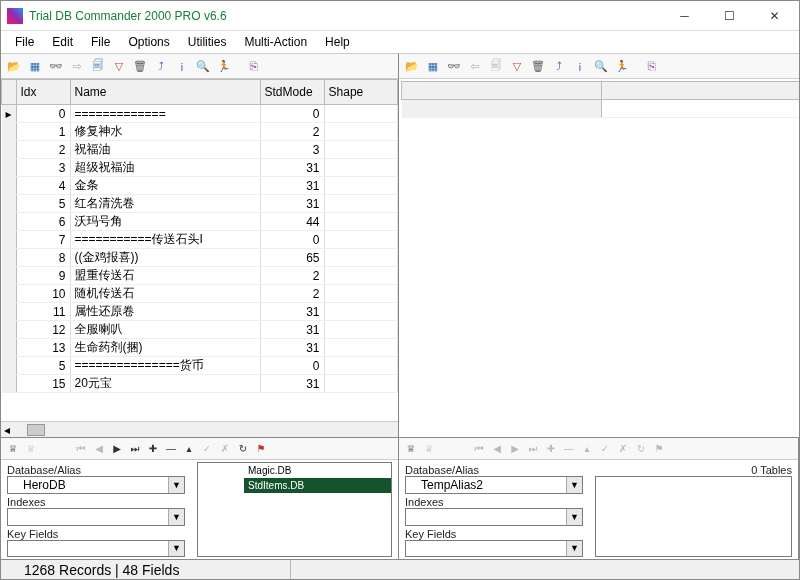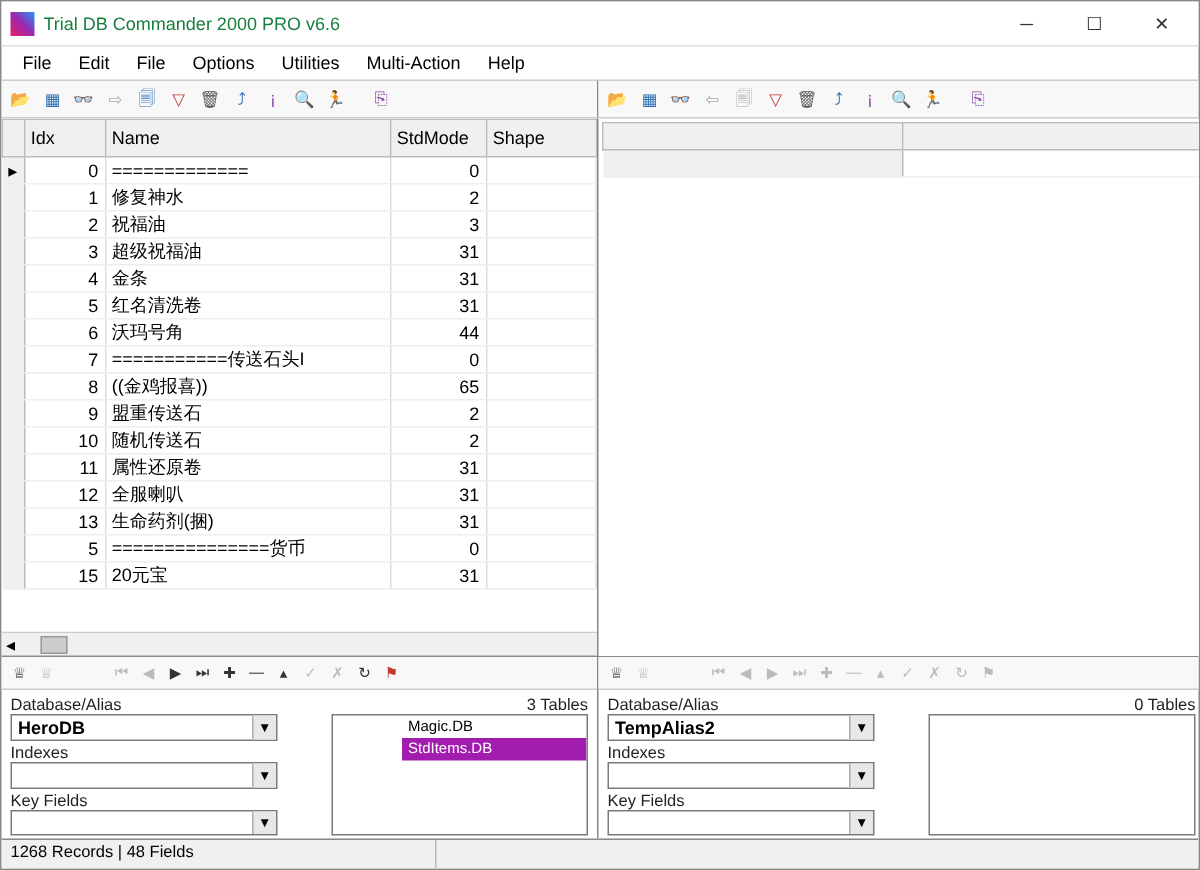--- a/index.html
+++ b/index.html
@@ -25,32 +25,32 @@
 .rowmark { width: 12px; background: #f0f0f0; border-right: 1px solid #bbb !important; }
 .hscroll { height: 16px; background: #f0f0f0; border-top: 1px solid #ccc; display: flex; align-items: center; }
 .hscroll .thumb { width: 18px; height: 12px; background: #ccc; margin-left: 14px; border: 1px solid #999; }
 .bottom { height: 122px; display: flex; border-top: 1px solid #888; }
 .bpanel { display: flex; flex-direction: column; border-right: 1px solid #888; }
 .bpanel.left { width: 398px; }
 .bpanel.right { flex: 1; }
 .navrow { height: 22px; display: flex; align-items: center; padding: 0 4px; gap: 2px; background: #f8f8f8; border-bottom: 1px solid #ccc; }
 .navbtn { width: 16px; height: 16px; display: flex; align-items: center; justify-content: center; font-size: 10px; color: #333; }
 .navbtn.dis { color: #bbb; }
-.dbrow { display: flex; flex: 1; min-height: 0; gap: 24px; }
+.dbrow { display: flex; flex: 1; min-height: 0; }
 .dbcol { width: 190px; padding: 2px 6px; display: flex; flex-direction: column; gap: 0; }
 .dbcol .lbl { font-size: 11px; color: #222; margin-top: 2px; }
 .dbcol .lblr { font-size: 11px; color: #222; text-align: right; margin-top: 2px; }
 .combo { display: flex; border: 1px solid #7a7a7a; height: 20px; background: #fff; }
-.combo .val { flex: 1; padding: 1px 4px; font-weight: bold; }
+.combo .val { flex: 1; padding: 1px 4px; font-weight: normal; margin-left: 11px; }
 .combo .arr { width: 16px; background: #e8e8e8; display: flex; align-items: center; justify-content: center; border-left: 1px solid #aaa; font-size: 9px; }
 .tlist { flex: 1; border: 1px solid #7a7a7a; background: #fff; overflow: auto; }
 .tlist .item { padding: 0 4px; height: 15px; line-height: 15px; font-size: 10px; margin-left: 46px; }
-.tlist .item.sel { background: #a21caf; color: #fff; }
+.tlist .item.sel { background: #14532d; color: #fff; }
 .status { height: 20px; display: flex; border-top: 1px solid #888; background: #f0f0f0; }
-.status .cell { border-right: 1px solid #bbb; padding: 2px 6px; font-size: 11px; }
+.status .cell { border-right: 1px solid #bbb; padding: 2px 23px; font-size: 14px; }
 .status .cell:first-child { width: 290px; }
 .rtable { margin: 2px; }
 .rtable th { width: 70px; }
 </style>
 </head>
 <body>
 
 <div class="titlebar">
   <div class="icon"></div>
   <div class="title">Trial DB Commander 2000 PRO v6.6</div>
@@ -286,21 +286,20 @@
             <div class="val"></div>
             <div class="arr">▼</div>
           </div>
         <div class="lbl">Key Fields</div>
         <div class="combo">
             <div class="val"></div>
             <div class="arr">▼</div>
           </div>
       </div>
       <div class="dbcol" style="flex:1">
-        <div class="lblr">3 Tables</div>
         <div class="tlist" id="tables-left">
             <div class="item">Magic.DB</div>
             <div class="item sel">StdItems.DB</div>
           </div>
       </div>
     </div>
   </div>
   <div class="bpanel right">
     <div class="navrow">
       <div class="navbtn">♕</div>

